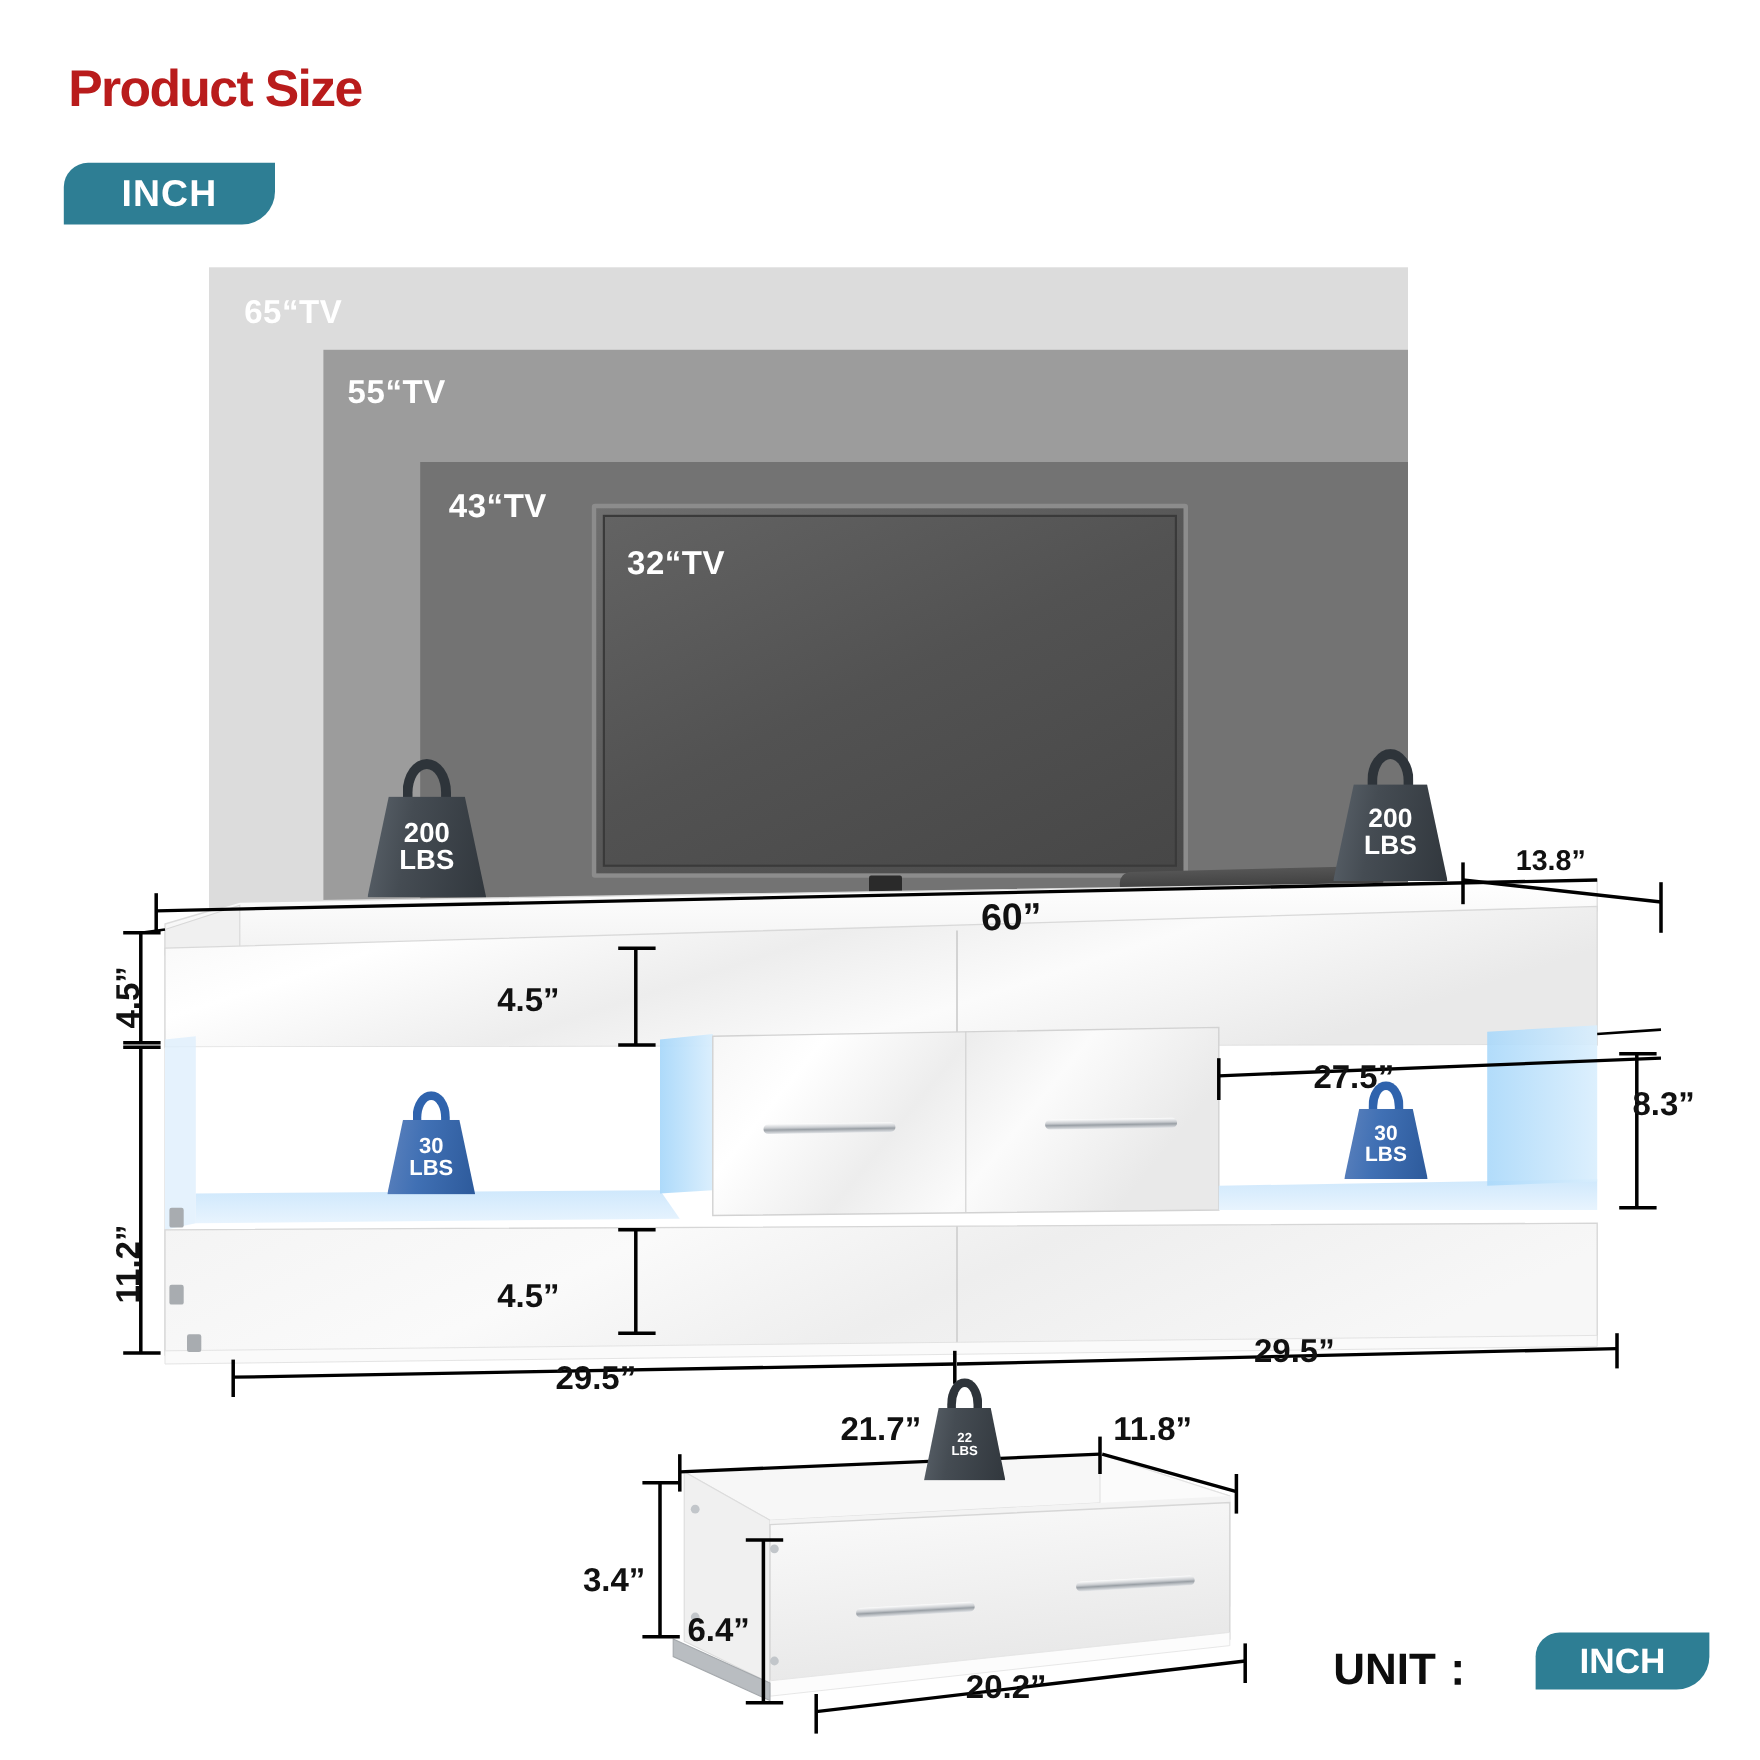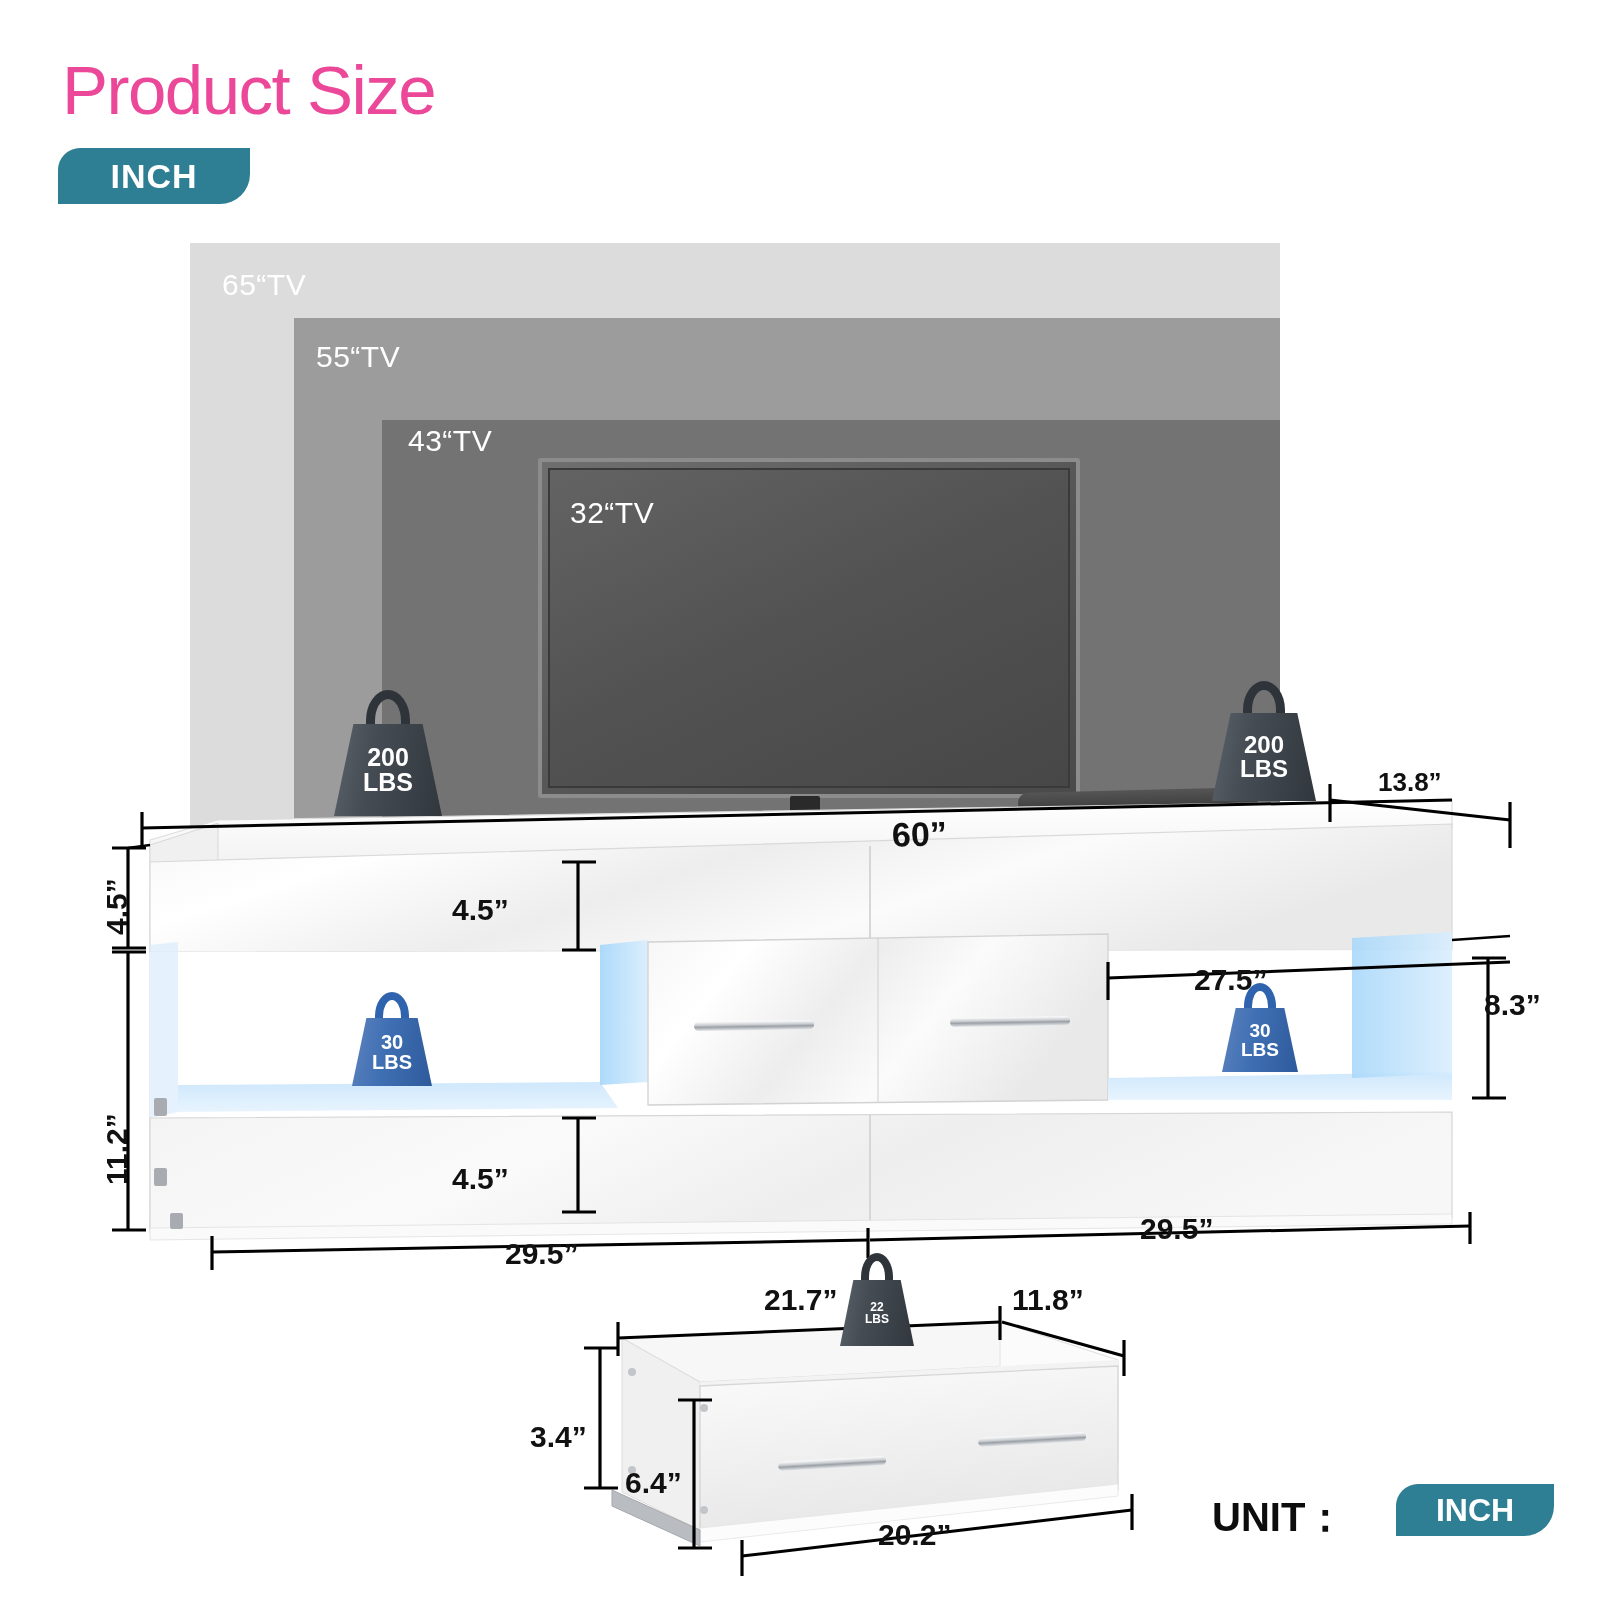--- a/index.html
+++ b/index.html
@@ -7,22 +7,22 @@
     width: 1600px; height: 1600px;
     background: #ffffff;
     font-family: "Liberation Sans", sans-serif;
     overflow: hidden;
   }
   #stage { position: relative; width: 1600px; height: 1600px; }
 
   
   .page-title {
     position: absolute; left: 62px; top: 56px;
-    font-size: 69px; font-weight: normal; letter-spacing: -1.5px;
-    color: #ec4899; line-height: 1;
+    font-size: 47px; font-weight: bold; letter-spacing: -1.5px;
+    color: #b91c1c; line-height: 1;
   }
   .unit-badge {
     position: absolute;
     background: #2e7e94;
     color: #ffffff;
     font-weight: bold;
     display: flex; align-items: center; justify-content: center;
     border-top-left-radius: 22px;
     border-bottom-right-radius: 30px;
   }
@@ -32,26 +32,26 @@
   }
 
   
   .tv-rect { position: absolute; }
   #tv65 { left: 190px;  top: 243px; width: 1090px; height: 597px; background: #dcdcdc; }
   #tv55 { left: 294px;  top: 318px; width: 986px;  height: 522px; background: #9c9c9c; }
   #tv43 { left: 382px;  top: 420px; width: 898px;  height: 420px; background: #737373; }
 
   .tv-label {
     position: absolute;
-    color: #ffffff; font-weight: normal; font-size: 30px;
+    color: #ffffff; font-weight: bold; font-size: 30px;
     letter-spacing: 0.5px; white-space: nowrap;
   }
   #lbl65 { left: 222px; top: 268px; }
   #lbl55 { left: 316px; top: 340px; }
-  #lbl43 { left: 408px; top: 424px; }
+  #lbl43 { left: 408px; top: 444px; }
   #lbl32 { left: 570px; top: 496px; }
 
   
   #tv32-body {
     position: absolute; left: 538px; top: 458px; width: 542px; height: 340px;
     background: linear-gradient(150deg,#6f6f6f 0%,#555 55%,#4a4a4a 100%);
     border: 4px solid #8c8c8c;
     border-radius: 3px;
   }
   #tv32-screen {

